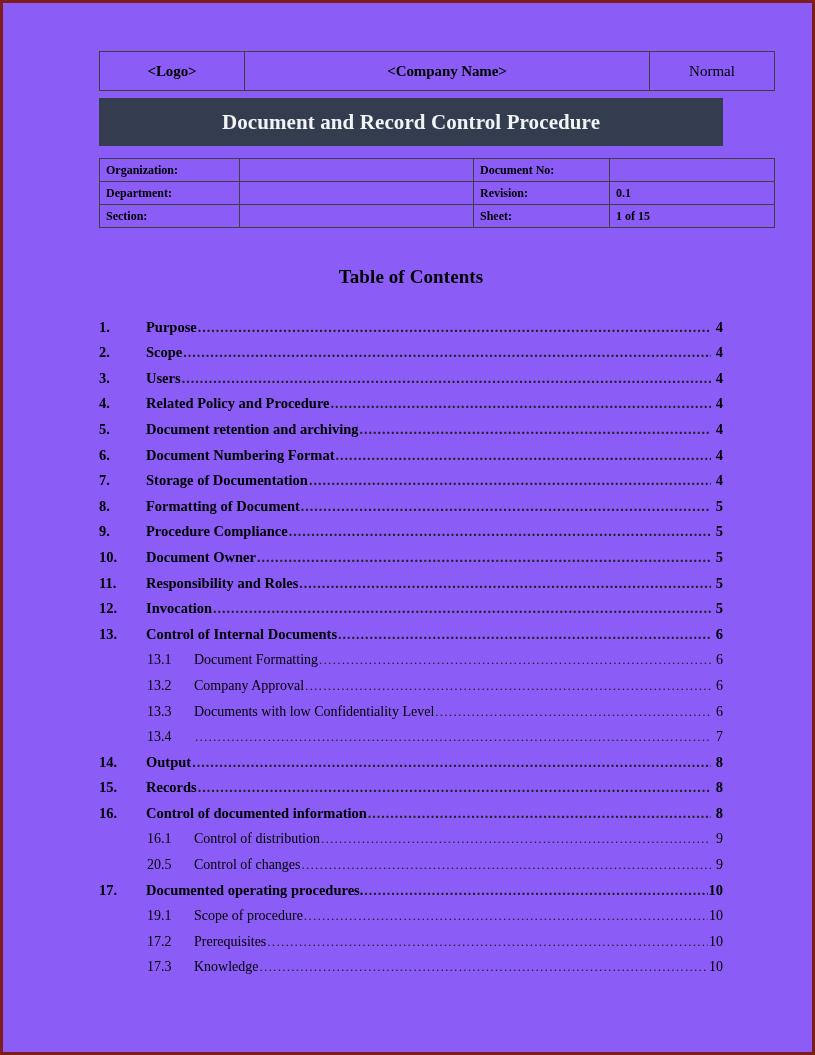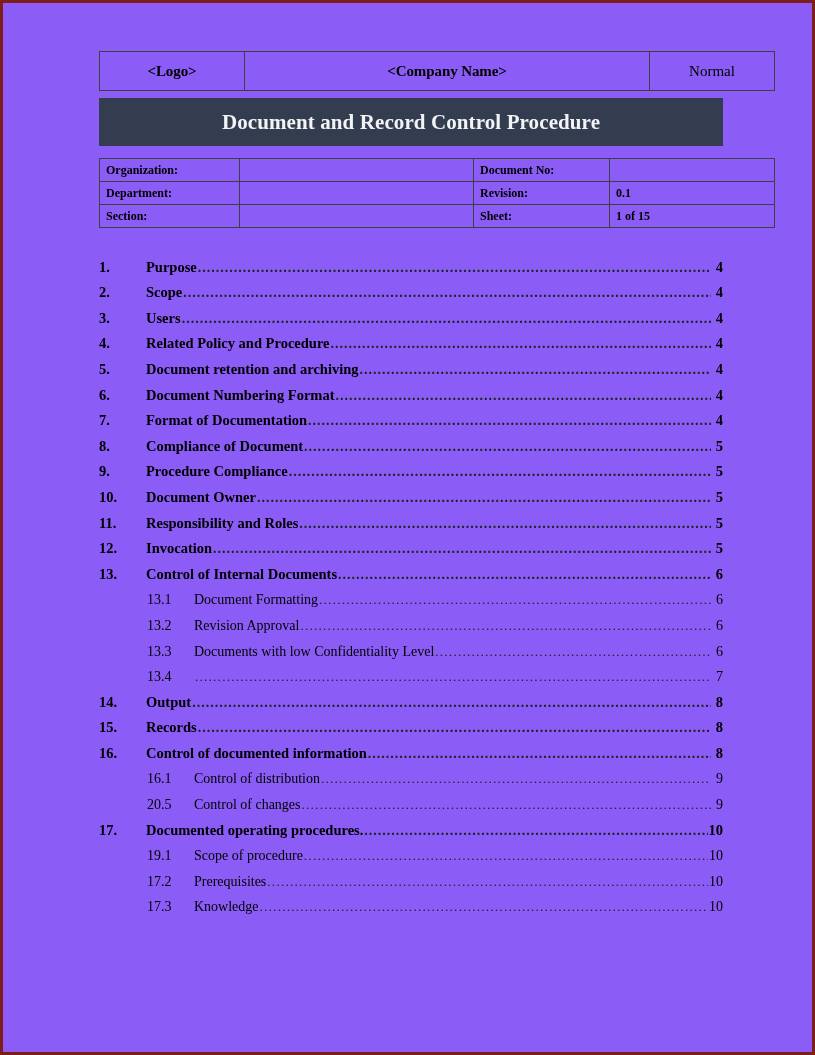--- a/index.html
+++ b/index.html
@@ -193,20 +193,21 @@
         <tr>
           <td class="c1">Section:</td>
           <td class="c2"></td>
           <td class="c3">Sheet:</td>
           <td class="c4">1 of 15</td>
         </tr>
       </tbody>
         </table>
     </div>
 
+    <div class="toc-title">Table of Contents</div>
 
     <div class="toc" id="toc-list">
         <div class="toc-row lvl1">
           <span class="num">1.</span>
           <span class="label">Purpose</span>
           <span class="leader"></span>
           <span class="pg">4</span>
         </div>
         <div class="toc-row lvl1">
           <span class="num">2.</span>
@@ -233,27 +234,27 @@
           <span class="pg">4</span>
         </div>
         <div class="toc-row lvl1">
           <span class="num">6.</span>
           <span class="label">Document Numbering Format</span>
           <span class="leader"></span>
           <span class="pg">4</span>
         </div>
         <div class="toc-row lvl1">
           <span class="num">7.</span>
-          <span class="label">Format of Documentation</span>
+          <span class="label">Storage of Documentation</span>
           <span class="leader"></span>
           <span class="pg">4</span>
         </div>
         <div class="toc-row lvl1">
           <span class="num">8.</span>
-          <span class="label">Compliance of Document</span>
+          <span class="label">Formatting of Document</span>
           <span class="leader"></span>
           <span class="pg">5</span>
         </div>
         <div class="toc-row lvl1">
           <span class="num">9.</span>
           <span class="label">Procedure Compliance</span>
           <span class="leader"></span>
           <span class="pg">5</span>
         </div>
         <div class="toc-row lvl1">
@@ -281,21 +282,21 @@
           <span class="pg">6</span>
         </div>
         <div class="toc-row lvl2">
           <span class="num">13.1</span>
           <span class="label">Document Formatting</span>
           <span class="leader"></span>
           <span class="pg">6</span>
         </div>
         <div class="toc-row lvl2">
           <span class="num">13.2</span>
-          <span class="label">Revision Approval</span>
+          <span class="label">Company Approval</span>
           <span class="leader"></span>
           <span class="pg">6</span>
         </div>
         <div class="toc-row lvl2">
           <span class="num">13.3</span>
           <span class="label">Documents with low Confidentiality Level</span>
           <span class="leader"></span>
           <span class="pg">6</span>
         </div>
         <div class="toc-row lvl2">

